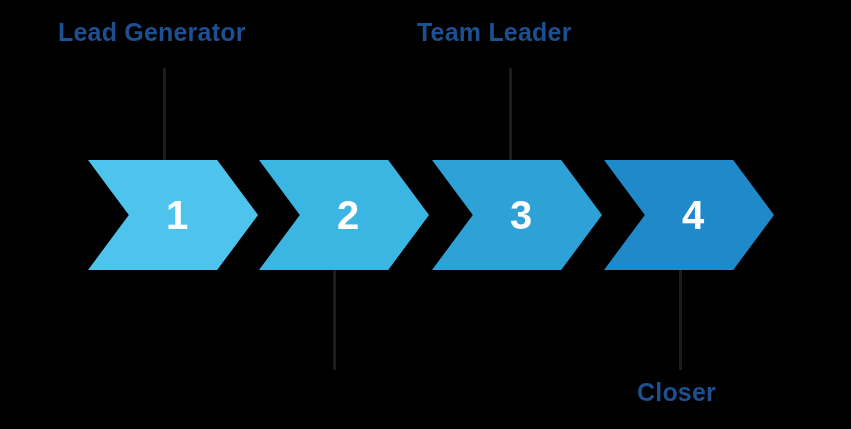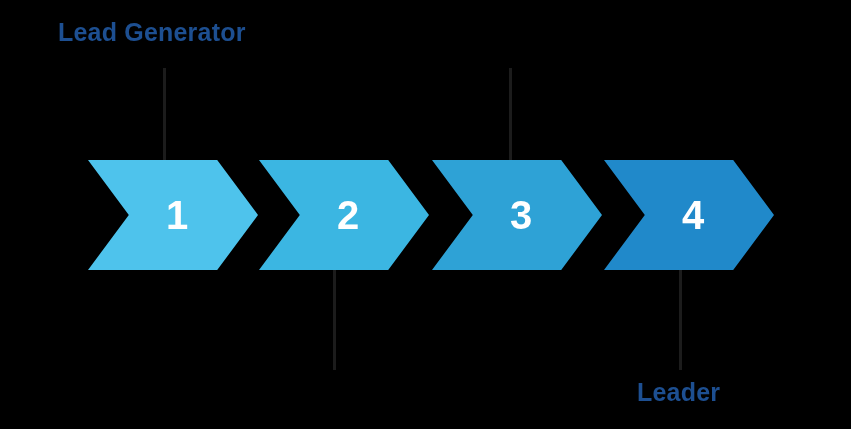--- a/index.html
+++ b/index.html
@@ -70,20 +70,21 @@
     left: 4px;
   }
 </style>
 </head>
 <body style="background: rgb(0, 0, 0);">
 
 <div class="canvas" style="background: rgb(0, 0, 0);">
 
   <div class="label" style="left: 58px; top: 18px; color: rgb(29, 79, 145);">Lead Generator</div>
 
+  <div class="label" style="left: 417px; top: 18px; color: rgb(29, 79, 145);">Team Leader</div>
 
   <div class="connector top" style="left: 163px; top: 68px; height: 92px; background: rgb(28, 28, 28);"></div>
 
   <div class="connector top" style="left: 509px; top: 68px; height: 92px; background: rgb(28, 28, 28);"></div>
 
   <div class="chevron-row">
 
     <div class="chevron" style="left: 88px; background: rgb(78, 195, 236);">
       <span class="num" style="color: rgb(255, 255, 255);">1</span>
     </div>
@@ -100,15 +101,15 @@
       <span class="num" style="color: rgb(255, 255, 255);">4</span>
     </div>
 
   </div>
 
   <div class="connector bottom" style="left: 333px; top: 270px; height: 100px; background: rgb(28, 28, 28);"></div>
 
   <div class="connector bottom" style="left: 679px; top: 270px; height: 100px; background: rgb(28, 28, 28);"></div>
 
 
-  <div class="label" style="left: 637px; top: 378px; color: rgb(29, 79, 145);">Leader</div>
+  <div class="label" style="left: 637px; top: 378px; color: rgb(29, 79, 145);">Closer</div>
 
 </div>
 
 </body></html>

